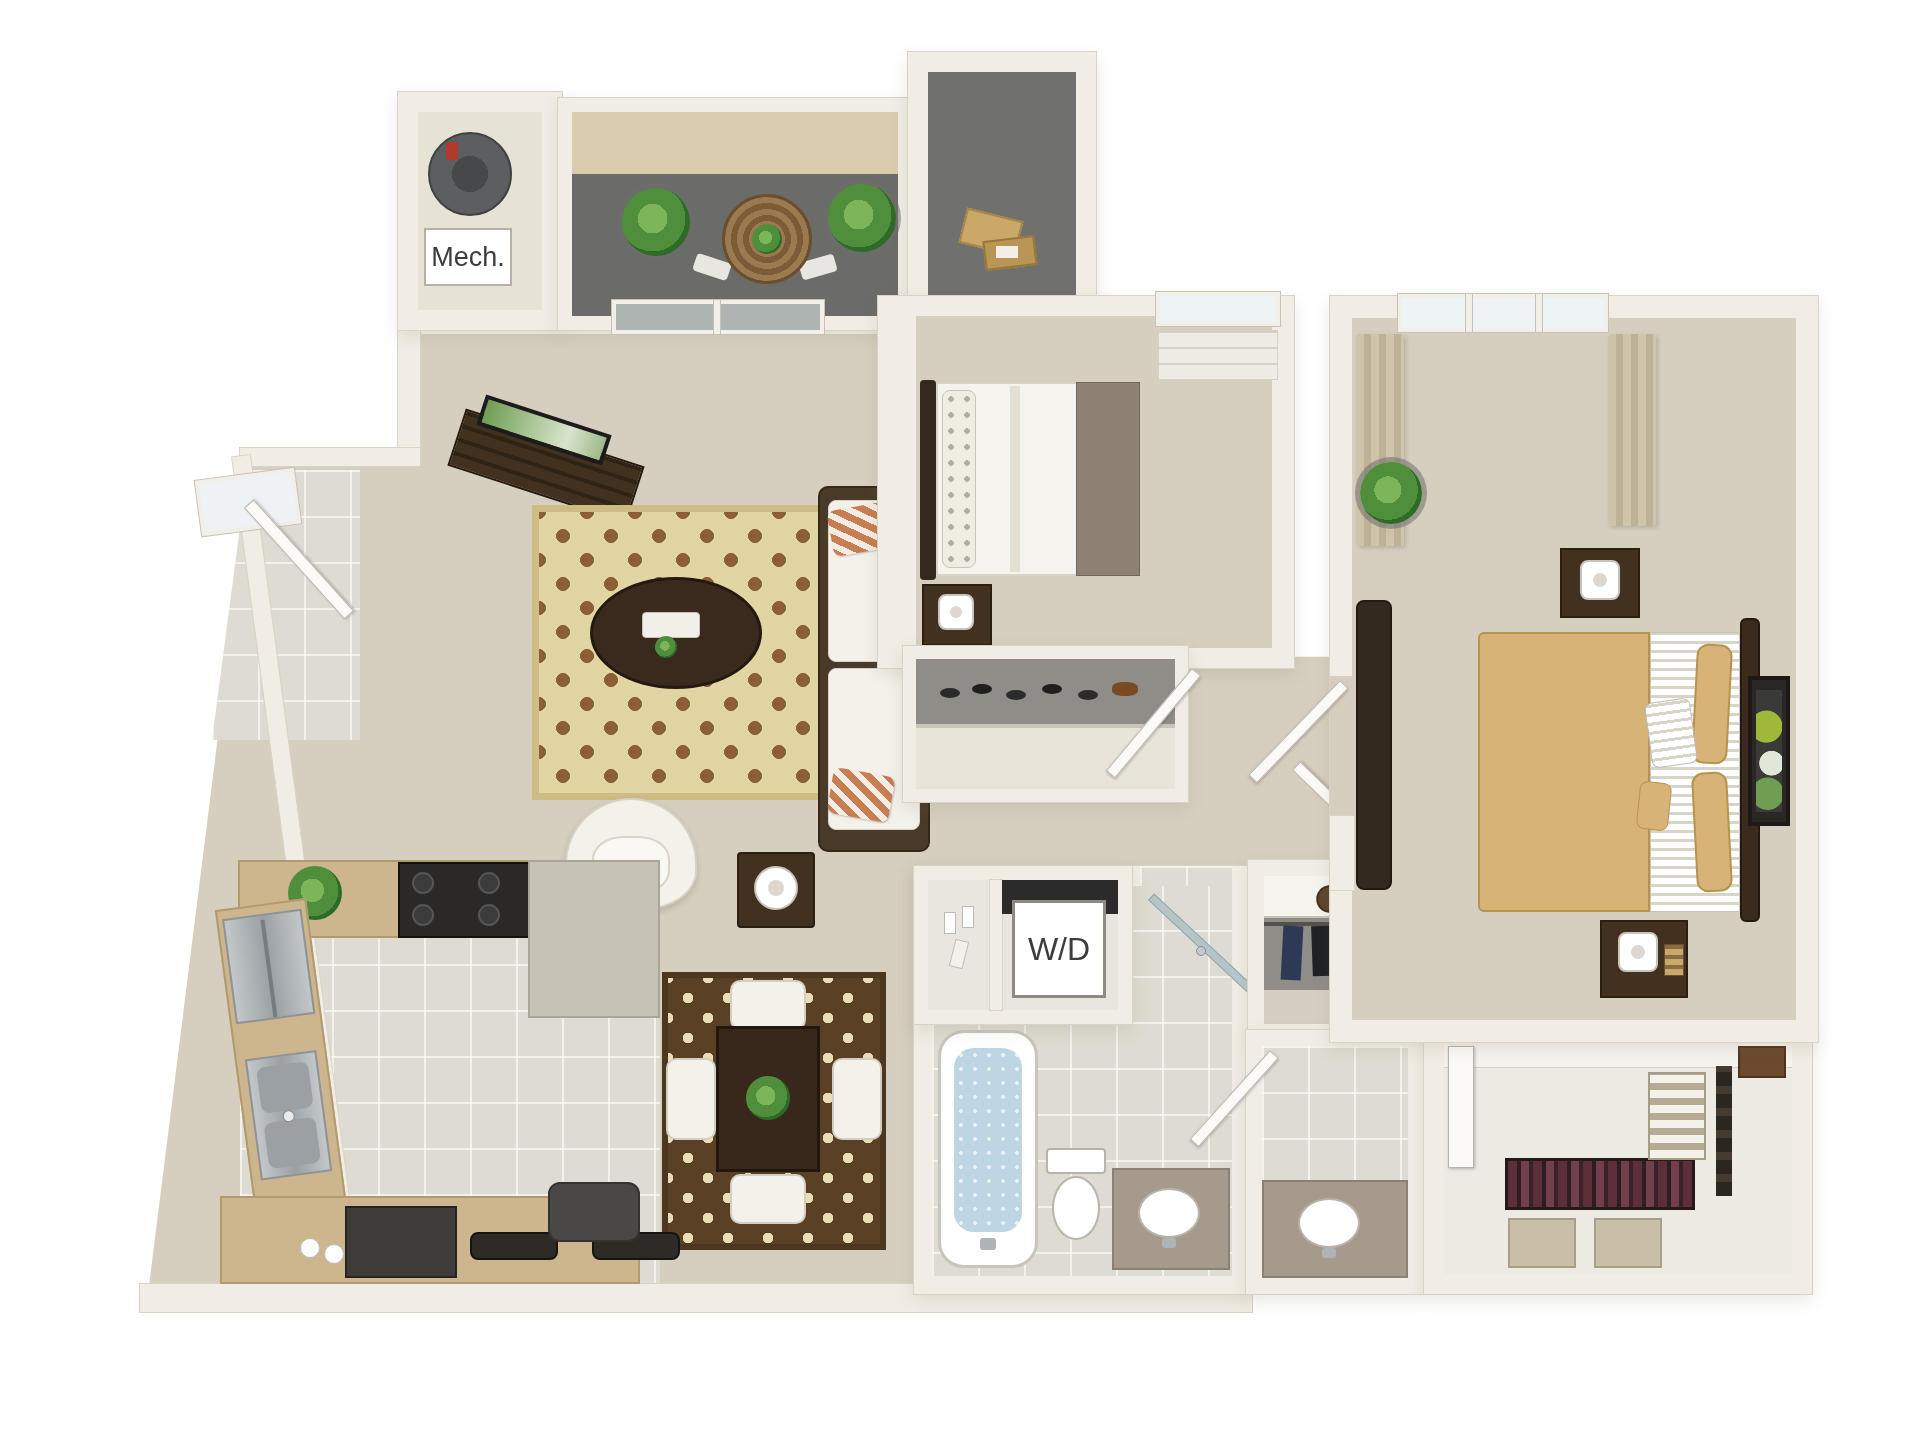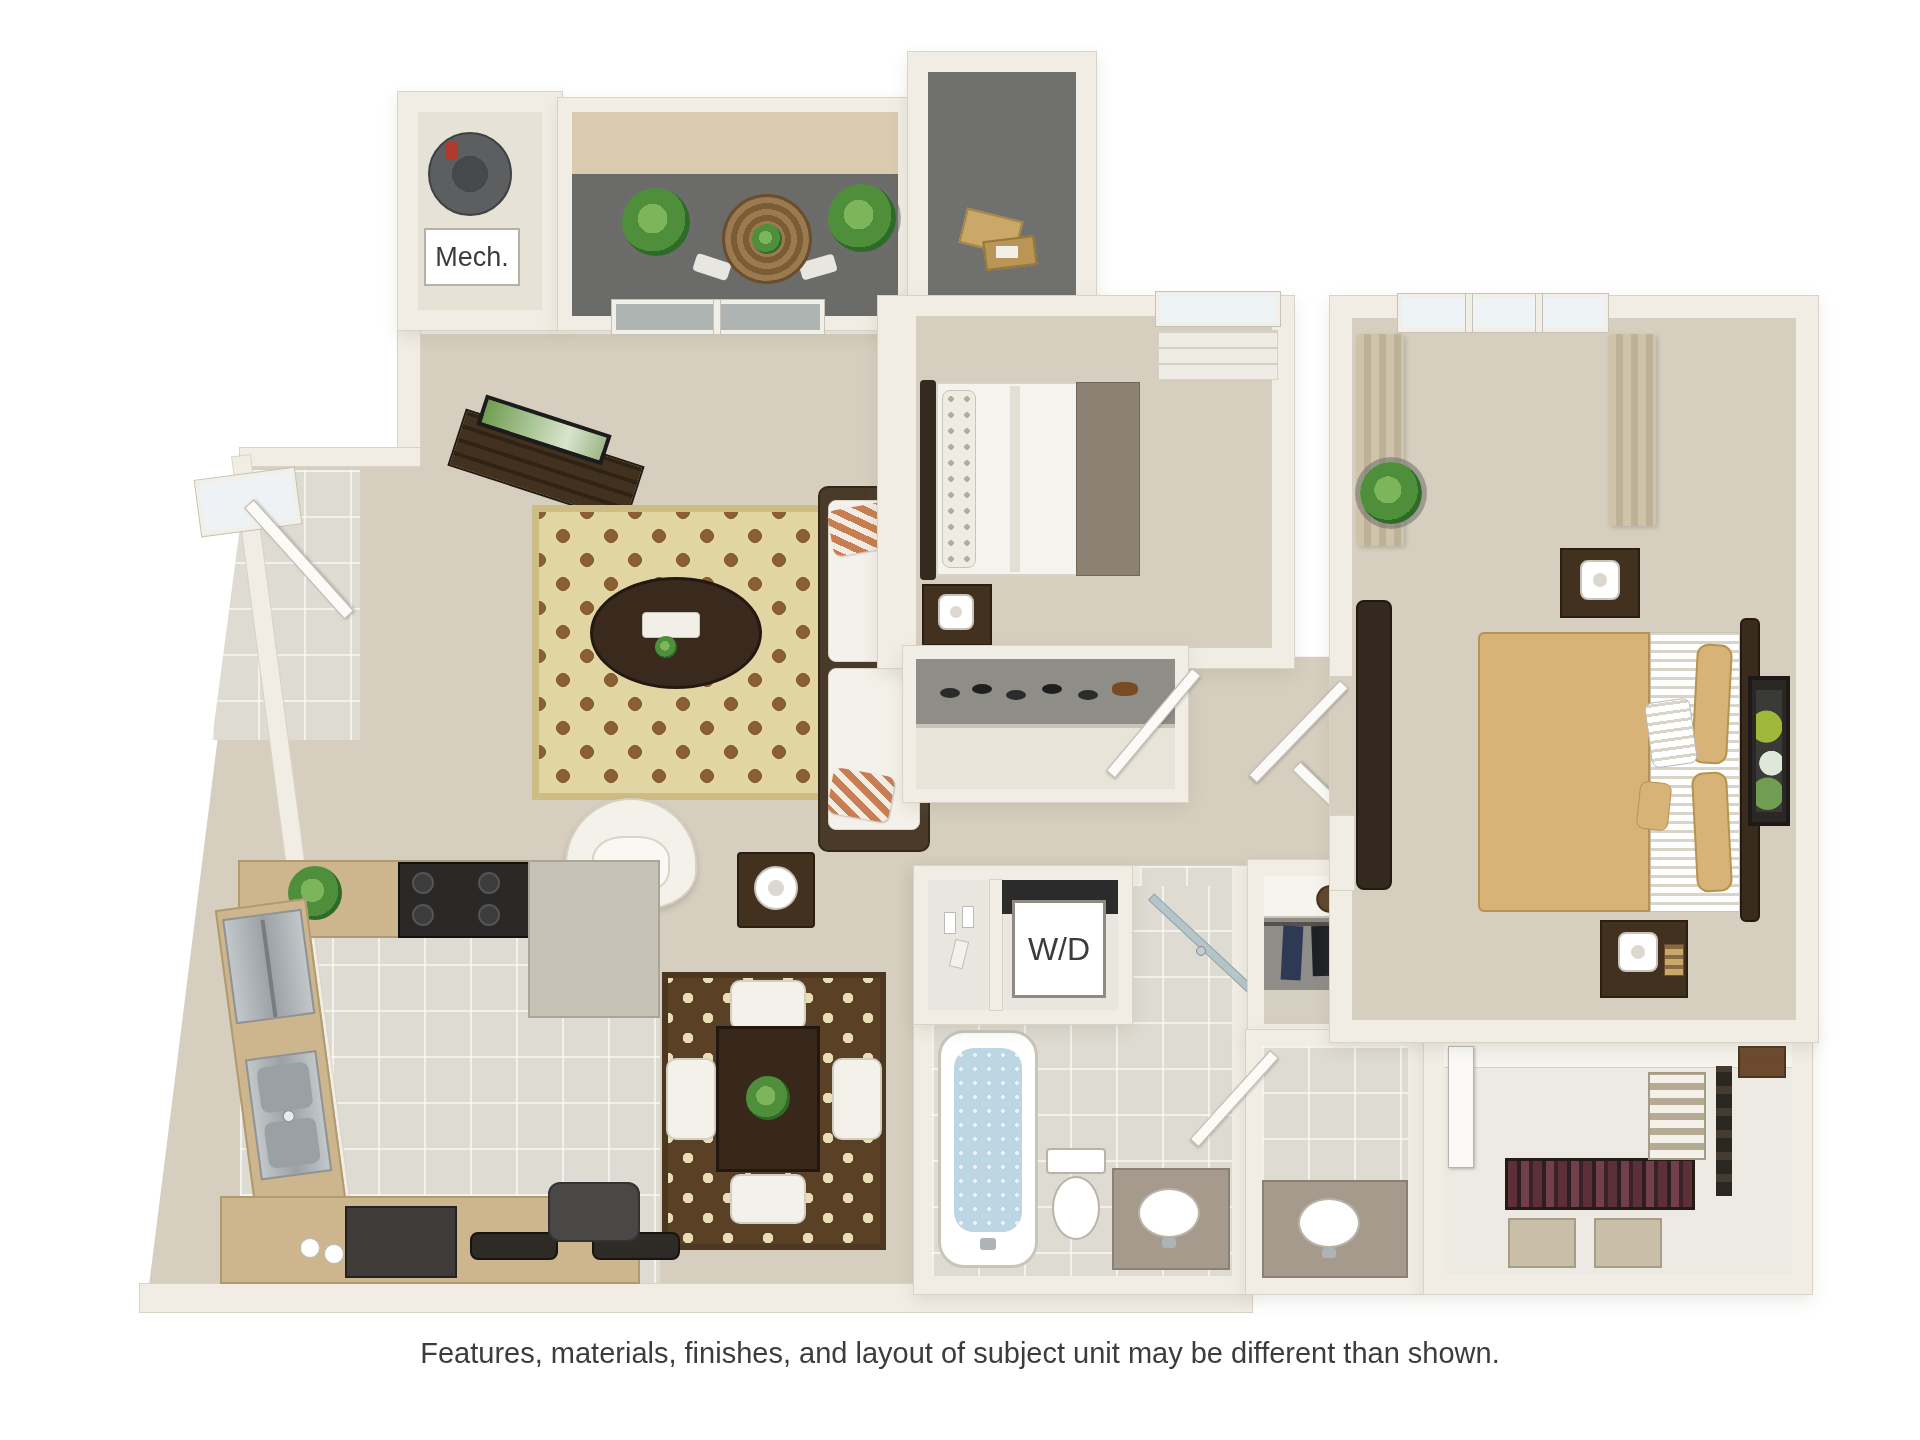--- a/index.html
+++ b/index.html
@@ -72,21 +72,21 @@
   <div class="abs wall" style="left:398px;top:296px;width:516px;height:38px;"></div>
   <div class="abs wall" style="left:398px;top:296px;width:22px;height:168px;"></div>
   <div class="abs wall" style="left:240px;top:448px;width:180px;height:18px;"></div>
   <div class="abs wall" style="left:232px;top:455px;width:18px;height:838px;transform-origin:top right;transform:rotate(-7.6deg);"></div>
   <div class="abs wall" style="left:140px;top:1284px;width:1112px;height:28px;"></div>
 
   <div class="abs room" style="left:398px;top:92px;width:164px;height:238px;border-width:20px;background:#e7e2d6;"></div>
   <div class="abs" style="left:428px;top:132px;width:84px;height:84px;border-radius:50%;
               background:radial-gradient(circle at 50% 50%, #46484a 0 32%, #5c5e60 32% 100%);border:2px solid #3f4143;"></div>
   <div class="abs" style="left:446px;top:142px;width:12px;height:18px;background:#b03a2e;border-radius:3px;"></div>
-  <div class="abs label-box" style="left:424px;top:228px;width:96px;height:58px;font-size:27px;">
+  <div class="abs label-box" style="left:424px;top:228px;width:88px;height:58px;font-size:27px;">
     <span>Mech.</span>
   </div>
 
   <div class="abs room" style="left:558px;top:98px;width:354px;height:232px;border-width:14px;background:var(--balcony-floor);"></div>
   <div class="abs" style="left:572px;top:112px;width:326px;height:62px;background:var(--privacy-wall);"></div>
   <div class="abs plant" style="left:622px;top:188px;width:68px;height:68px;"></div>
   <div class="abs plant" style="left:828px;top:184px;width:68px;height:68px;"></div>
   <div class="abs" style="left:694px;top:258px;width:36px;height:18px;background:#e8e6e0;border-radius:4px;transform:rotate(18deg);"></div>
   <div class="abs" style="left:800px;top:258px;width:36px;height:18px;background:#e8e6e0;border-radius:4px;transform:rotate(-16deg);"></div>
   <div class="abs" style="left:722px;top:194px;width:90px;height:90px;border-radius:50%;
@@ -269,14 +269,13 @@
   <div class="abs lamp" style="left:1618px;top:932px;width:40px;height:40px;"></div>
   <div class="abs" style="left:1664px;top:944px;width:20px;height:32px;background:repeating-linear-gradient(0deg,#c9a86a 0 6px,#8a6a42 6px 10px);border:1px solid #6b4e2d;"></div>
   <div class="abs" style="left:1748px;top:676px;width:42px;height:150px;background:#2b2724;border:4px solid #1c1916;"></div>
   <div class="abs" style="left:1756px;top:690px;width:26px;height:122px;background:radial-gradient(circle at 40% 30%,#9fb83a 0 18%,transparent 19%),radial-gradient(circle at 60% 60%,#dfe8d8 0 16%,transparent 17%),radial-gradient(circle at 45% 85%,#6f9e52 0 15%,transparent 16%),#3a3a38;"></div>
 
   <div class="abs wall" style="left:1330px;top:816px;width:24px;height:74px;"></div>
 
 </div>
 
 <div class="disclaimer" style="top:1334px;">
-  <div>Features, materials, finishes, and layout of subject unit may be different than shown.</div>
 </div>
 
 </body></html>

